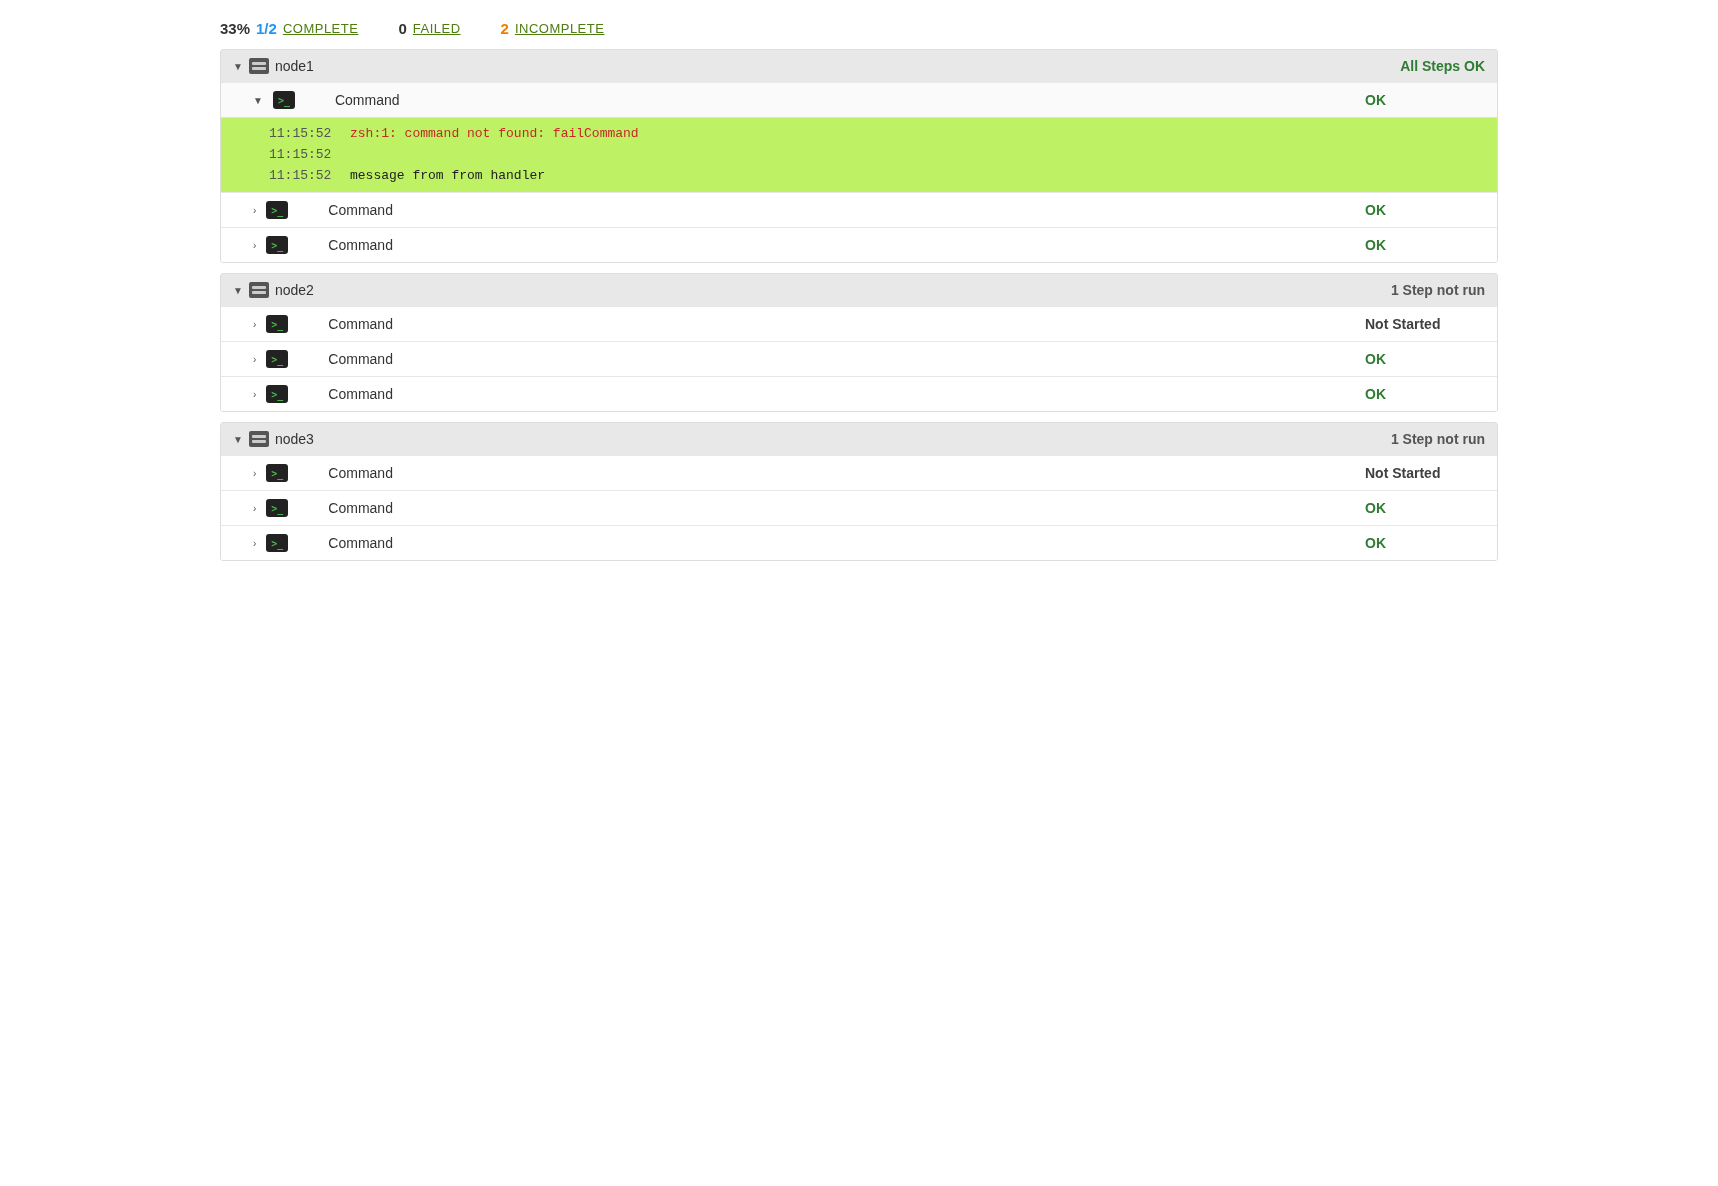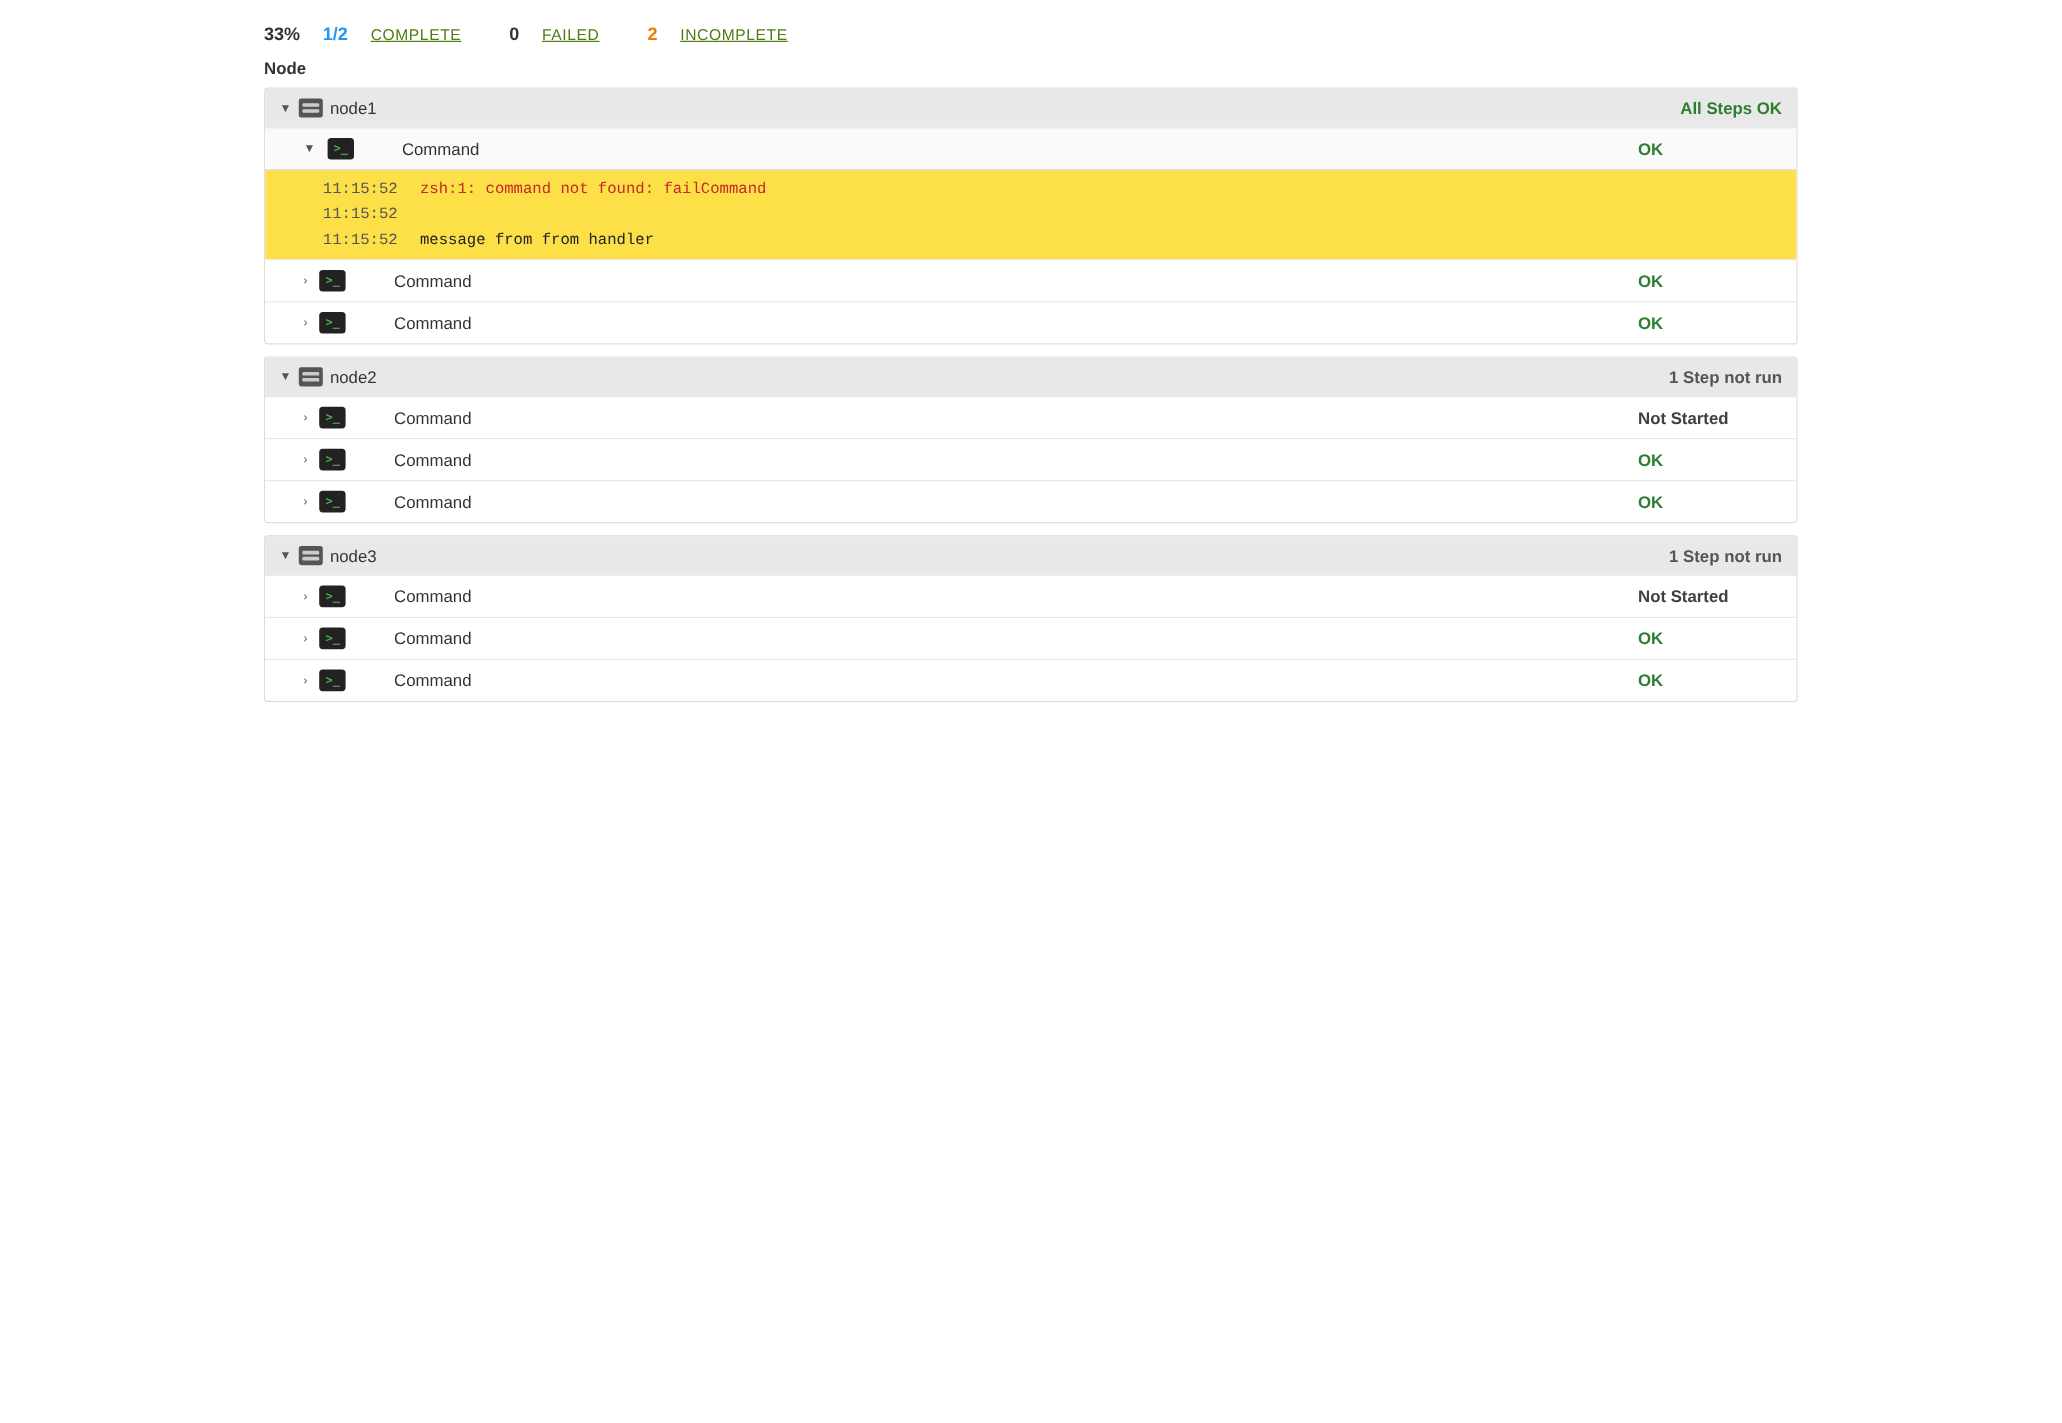--- a/index.html
+++ b/index.html
@@ -17,21 +17,21 @@
     .summary-bar {
       display: flex;
       align-items: center;
       gap: 40px;
       margin-bottom: 12px;
       font-size: 15px;
     }
     .summary-item {
       display: flex;
       align-items: center;
-      gap: 19px;
+      gap: 6px;
     }
     .summary-percent {
       font-weight: bold;
       color: #333;
       font-size: 15px;
     }
     .summary-fraction {
       color: #2196f3;
       font-weight: bold;
     }
@@ -145,21 +145,21 @@
       margin-left: 32px;
     }
     .step-status {
       margin-left: auto;
       font-weight: bold;
       min-width: 120px;
     }
     .status-ok { color: #2e7d32; }
     .status-not-started { color: #404040; }
     .log-block {
-      background: #fde047;
+      background: #bef264;
       border-top: 1px solid #e0e0e0;
       padding: 6px 12px 6px 48px;
     }
     .log-row {
       display: flex;
       gap: 16px;
       font-family: "Courier New", Courier, monospace;
       font-size: 13px;
       line-height: 1.6;
     }
@@ -185,21 +185,20 @@
     <div class="summary-item">
       <span class="summary-count count-failed">0</span>
       <span class="summary-label">FAILED</span>
     </div>
     <div class="summary-item">
       <span class="summary-count count-incomplete">2</span>
       <span class="summary-label">INCOMPLETE</span>
     </div>
   </div>
 
-  <div class="section-header-label">Node</div>
 
   <div id="nodes-container">
       <div class="node-block">
         <div class="node-header">
           <div class="node-header-left">
             <span class="chevron">▼</span>
             <span class="server-icon"></span>
             <span class="node-name">node1</span>
           </div>
           <span class="node-status status-all-ok">All Steps OK</span>

